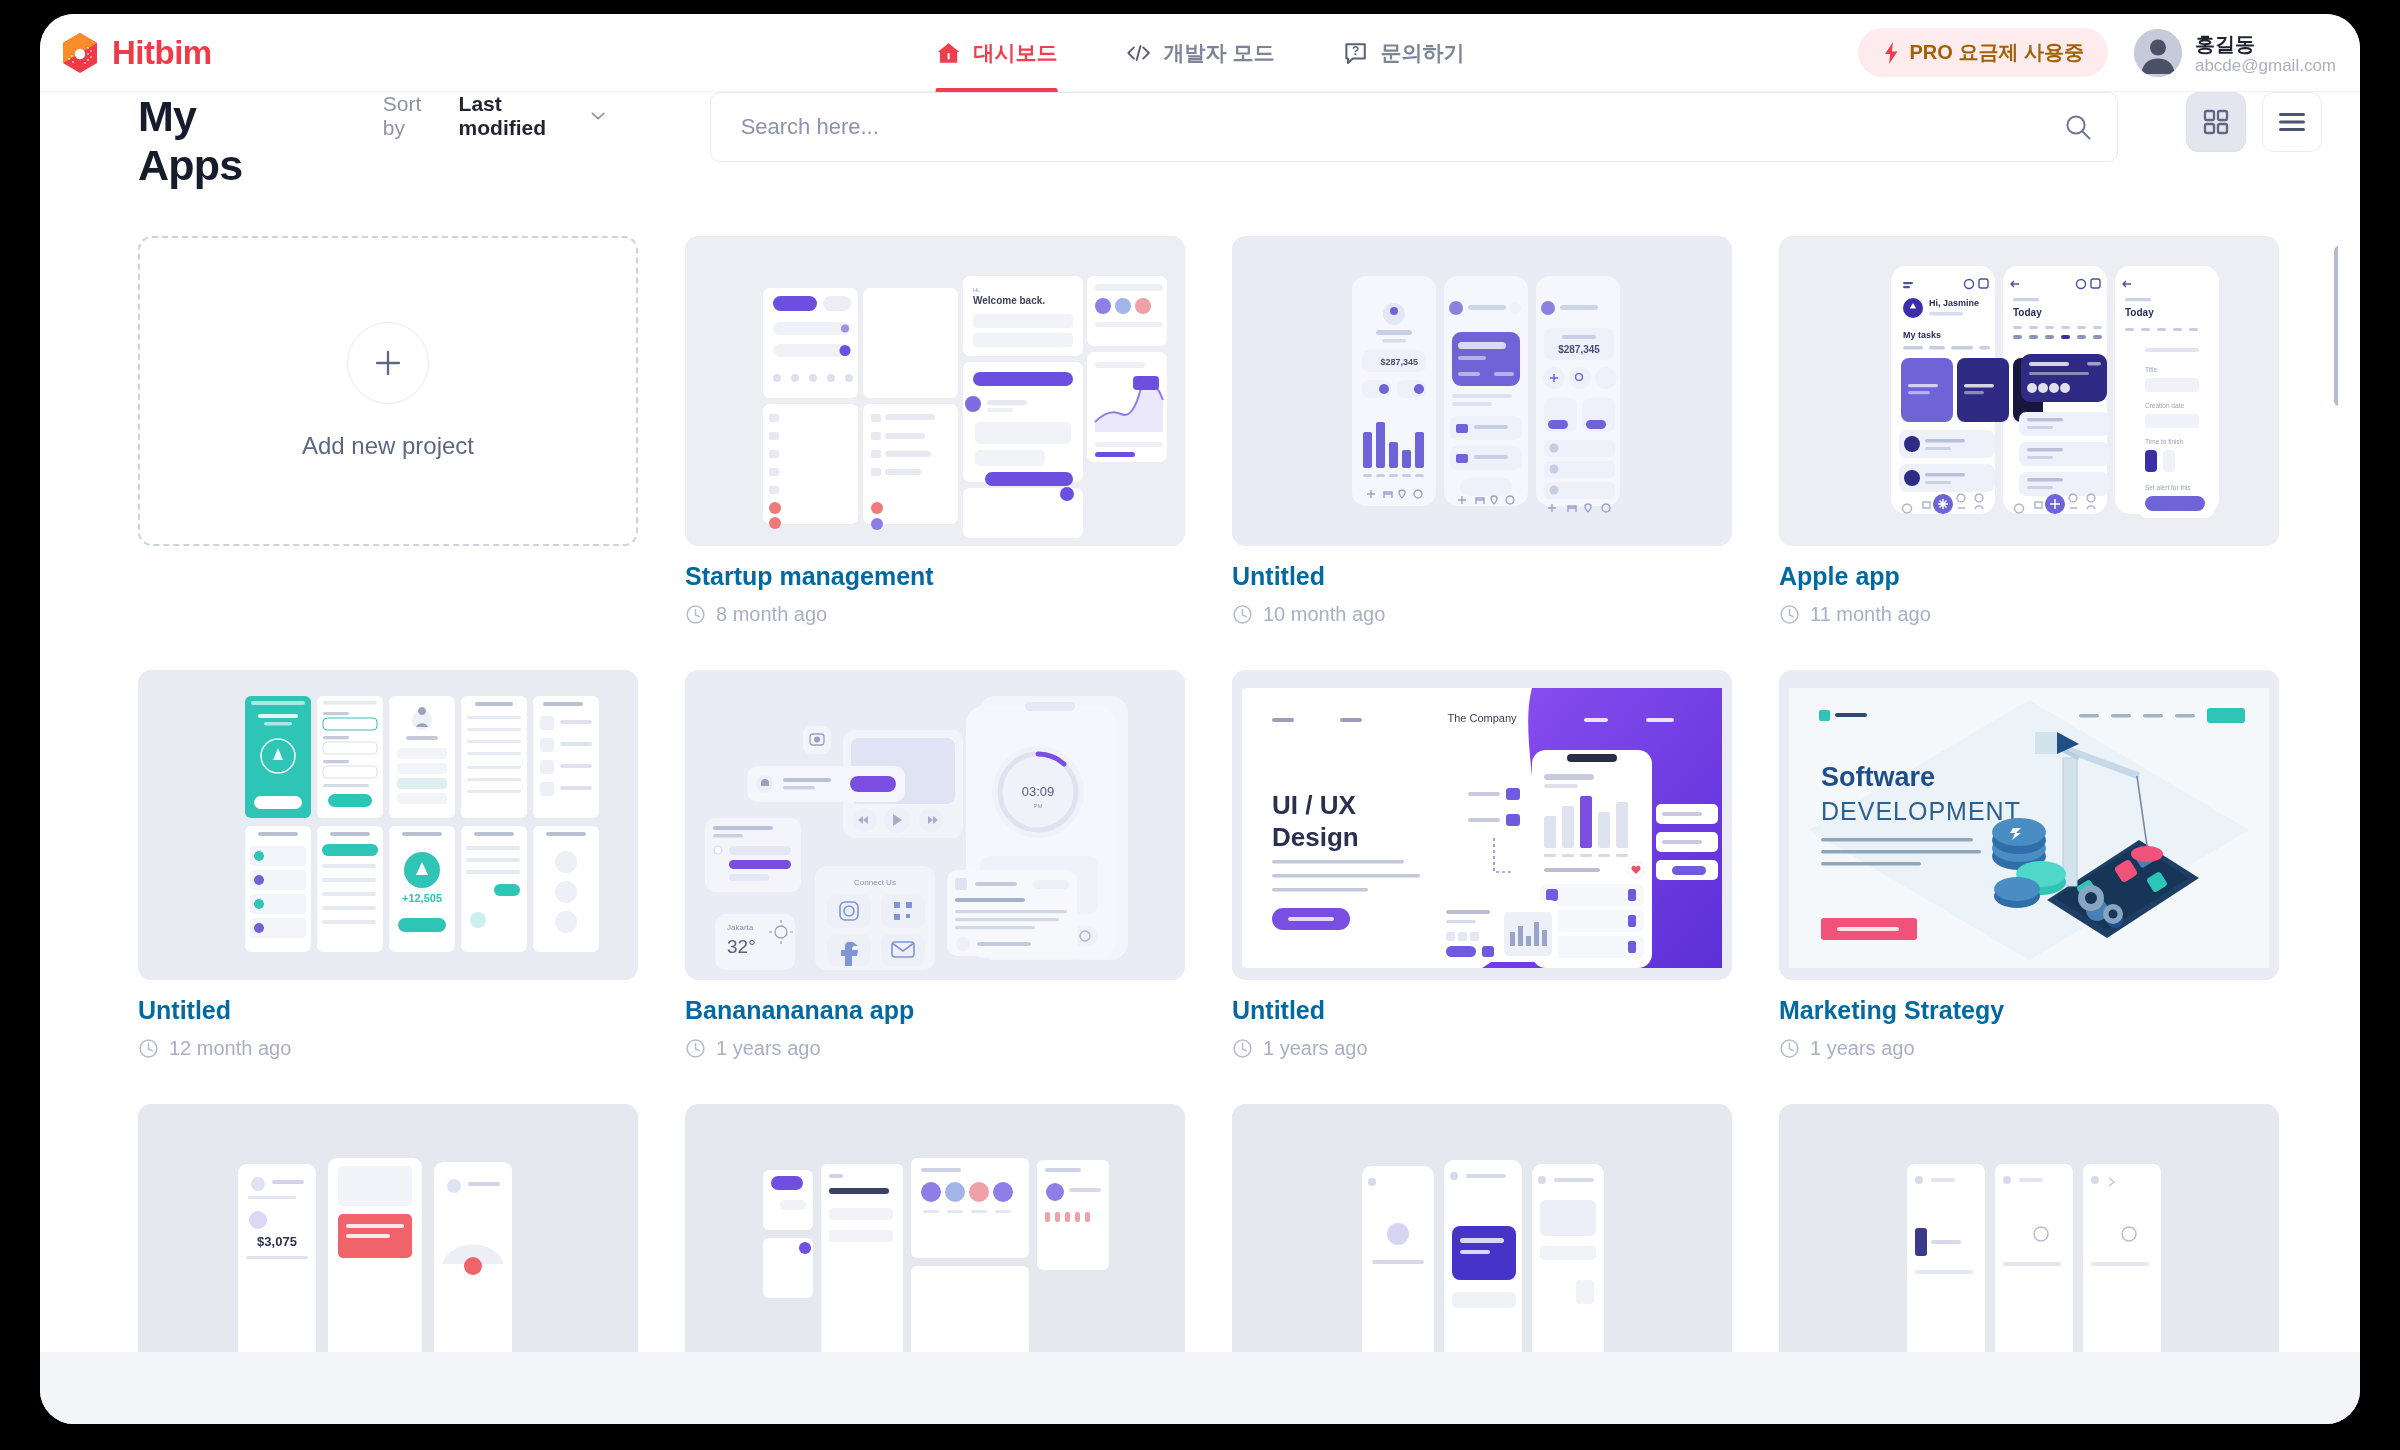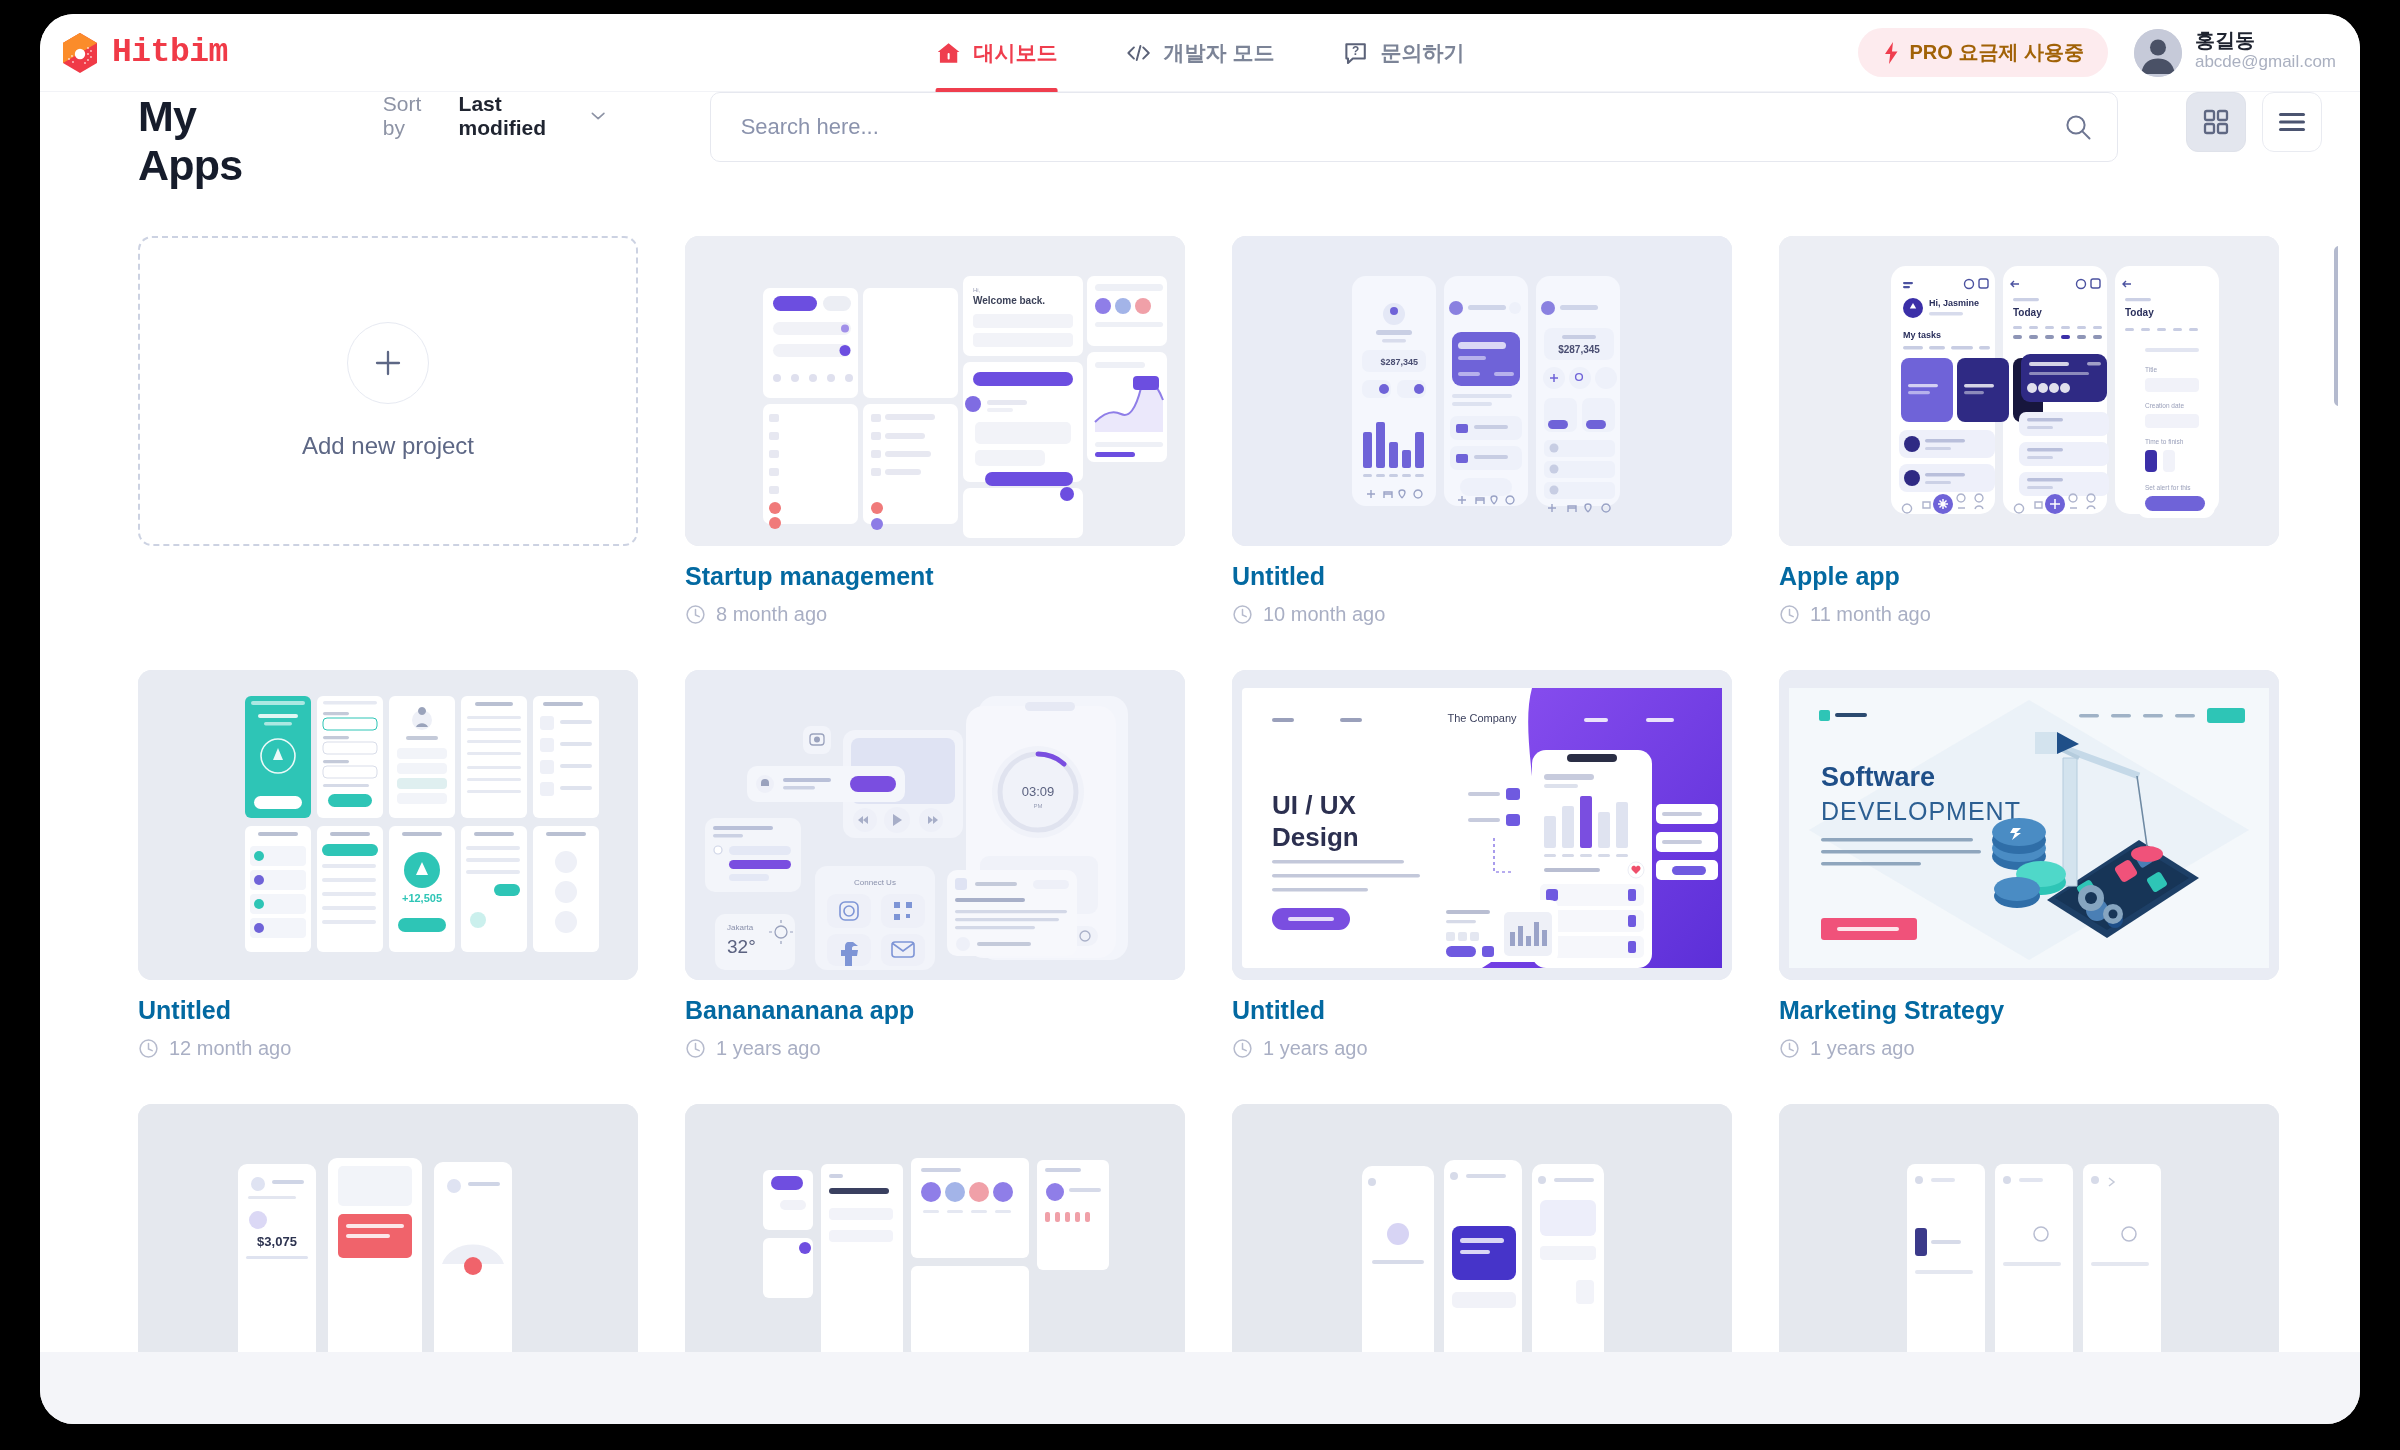--- a/index.html
+++ b/index.html
@@ -25,21 +25,21 @@
   
   #topbar {
     height: 78px;
     flex: 0 0 78px;
     background: #ffffff;
     display: flex;
     align-items: center;
     position: relative;
     border-bottom: 1px solid #f2f3f7;
   }
-  #brand { display: flex; align-items: center; gap: 13px; margin-left: 21px; font-family: Liberation Mono, monospace; }
+  #brand { display: flex; align-items: center; gap: 13px; margin-left: 21px; }
   #brand-logo { width: 38px; height: 42px; display: block; }
   #brand-name {
     font-size: 33px; font-weight: bold; color: #f03a47; letter-spacing: -0.5px;
   }
 
   #nav-items {
     position: absolute;
     left: 50%; transform: translateX(-50%);
     display: flex; align-items: center; gap: 68px;
     height: 78px;
@@ -67,21 +67,21 @@
     display: flex; align-items: center; gap: 10px;
     background: #fdebee;
     border-radius: 30px;
     padding: 11px 24px;
     color: #a16207;
     font-size: 20px; font-weight: bold;
     cursor: pointer;
     white-space: nowrap;
   }
   #bolt-icon { width: 18px; height: 24px; display: block; }
-  #user-block { display: flex; align-items: flex-start; gap: 13px; cursor: pointer; }
+  #user-block { display: flex; align-items: flex-end; gap: 13px; cursor: pointer; }
   #avatar {
     width: 48px; height: 48px; border-radius: 50%;
     background: #c3c7d6; overflow: hidden;
     display: block; position: relative; flex: 0 0 48px;
   }
   #user-text { display: flex; flex-direction: column; line-height: 1.18; }
   #user-name { font-size: 20px; font-weight: bold; color: #1f2430; }
   #user-email { font-size: 17px; color: #aab0c0; }
 
   

